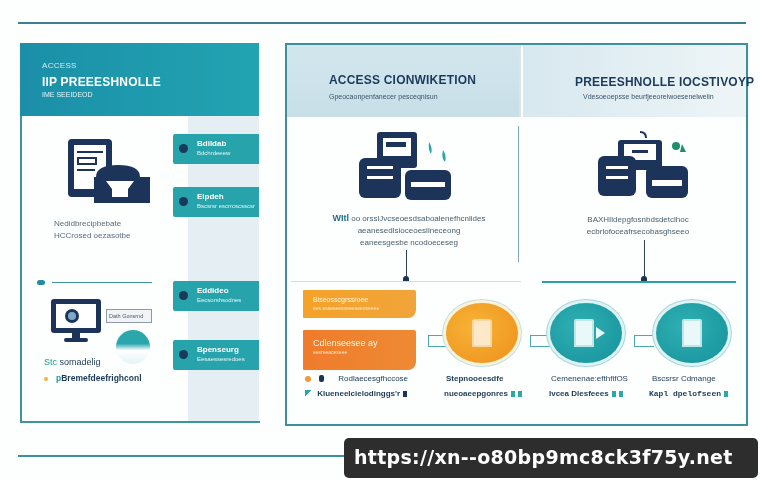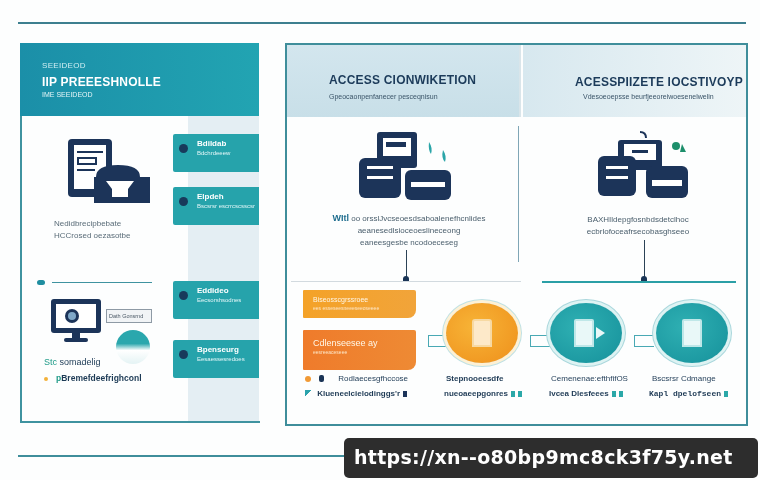--- a/index.html
+++ b/index.html
@@ -11,21 +11,21 @@
     .bottom-rule { left: 18px; top: 455px; width: 340px; height: 2px; background: #3f8e9b; }
 
     
     .left-panel { left: 20px; top: 43px; width: 240px; height: 380px; border-left: 2px solid #3f93a0; border-bottom: 2px solid #3f93a0; }
     .left-header { left: 20px; top: 43px; width: 239px; height: 73px; background: linear-gradient(90deg, #1b8fa8 0%, #22a4b2 100%); }
     .left-header .eyebrow { left: 22px; top: 18px; font-size: 8px; color: #cfeef2; letter-spacing: 0.3px; }
     .left-header .title { left: 22px; top: 32px; font-size: 12px; font-weight: bold; color: #ffffff; letter-spacing: 0.2px; }
     .left-header .sub { left: 22px; top: 48px; font-size: 7px; color: #e3f5f7; }
     .left-rail { left: 188px; top: 116px; width: 71px; height: 305px; background: #e4eef3; }
 
-    .tab { height: 38px; width: 86px; left: 173px; background: #26a3ab; border-radius: 2px 0 0 2px; }
+    .tab { height: 30px; width: 86px; left: 173px; background: #26a3ab; border-radius: 2px 0 0 2px; }
     .tab .dot { left: 6px; top: 10px; width: 9px; height: 9px; border-radius: 50%; background: #183a5b; }
     .tab .t1 { left: 24px; top: 5px; font-size: 8px; color: #ffffff; font-weight: bold; }
     .tab .t2 { left: 24px; top: 16px; font-size: 6px; color: #e3f7f8; }
 
     .doc-icon { left: 66px; top: 137px; }
     .left-caption { left: 54px; top: 218px; font-size: 8px; color: #5a6c78; line-height: 12px; }
     .left-mini-rule { left: 52px; top: 282px; width: 100px; height: 1px; background: #3f93a0; }
     .left-mini-dot { left: 37px; top: 280px; width: 8px; height: 5px; border-radius: 4px; background: #1f8ea0; }
     .monitor-icon { left: 50px; top: 298px; }
     .label-chip { left: 106px; top: 309px; width: 46px; height: 14px; border: 1px solid #8e9aa5; background: #f1f4f6; font-size: 5.5px; color: #4b5966; padding: 3px 2px; }
@@ -82,21 +82,21 @@
   </style>
 </head>
 <body>
 
 <div id="root">
   <div class="abs top-rule"></div>
 
   <div class="abs left-panel"></div>
   <div class="abs left-rail"></div>
   <div class="abs left-header">
-    <div class="abs eyebrow">SEEIDEOD</div>
+    <div class="abs eyebrow">ACCESS</div>
     <div class="abs title">IIP PREEESHNOLLE</div>
     <div class="abs sub">IME  SEEIDEOD</div>
   </div>
 
   <div class="abs doc-icon">
     <svg width="88" height="70" viewBox="0 0 88 70">
       <rect x="2" y="2" width="44" height="58" rx="4" fill="#1c3459"></rect>
       <rect x="8" y="8" width="32" height="44" fill="#ffffff"></rect>
       <rect x="11" y="14" width="26" height="2" fill="#1c3459"></rect>
       <rect x="11" y="20" width="20" height="8" fill="#1c3459"></rect>
@@ -156,21 +156,21 @@
     <div class="abs t1">Bpenseurg</div>
     <div class="abs t2">Eesaessesredoes</div>
   </div>
 
   <div class="abs right-panel"></div>
   <div class="abs hdr1">
     <div class="abs hdr-title" style="left:42px; top:28px;">ACCESS CIONWIKETION</div>
     <div class="abs hdr-sub" style="left:42px; top:48px;">Gpeocaonpenfanecer pesceqnisun</div>
   </div>
   <div class="abs hdr2">
-    <div class="abs hdr-title" style="left:52px; top:30px;">ACESSPIIZETE IOCSTIVOYP</div>
+    <div class="abs hdr-title" style="left:52px; top:30px;">PREEESHNOLLE IOCSTIVOYP</div>
     <div class="abs hdr-sub" style="left:60px; top:48px;">Vdesoeoepsse beurfjeeoreiwoesenelwelin</div>
   </div>
   <div class="abs col-divider"></div>
 
   <div class="abs stack-icon-1">
     <svg width="100" height="72" viewBox="0 0 100 72">
       <rect x="20" y="2" width="40" height="36" rx="3" fill="#1c3459"></rect>
       <rect x="26" y="8" width="28" height="18" fill="#ffffff"></rect>
       <rect x="29" y="12" width="20" height="5" fill="#1c3459"></rect>
       <rect x="2" y="28" width="42" height="40" rx="6" fill="#1c3459"></rect>

